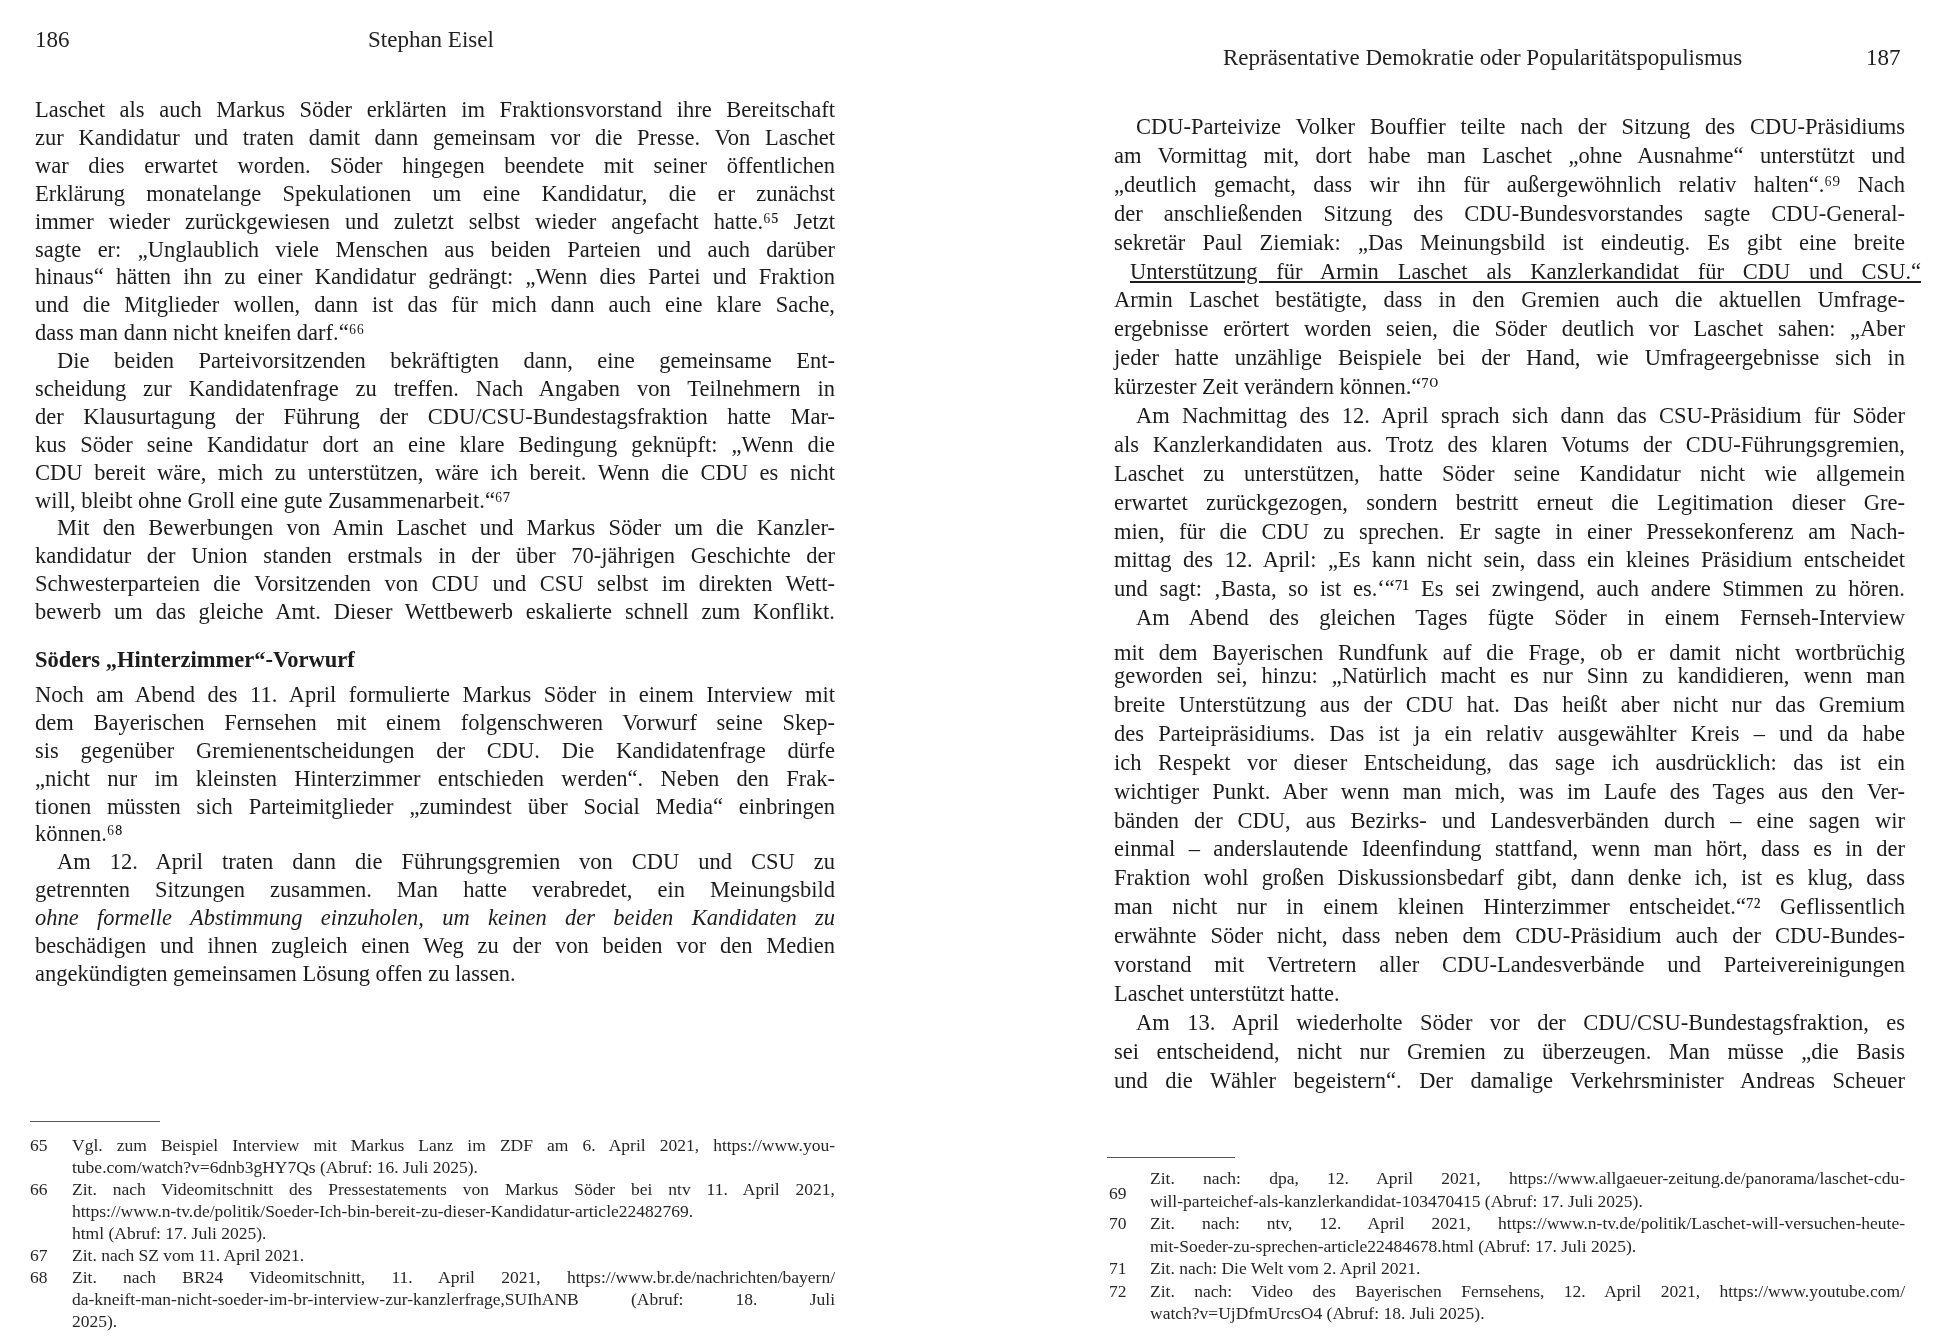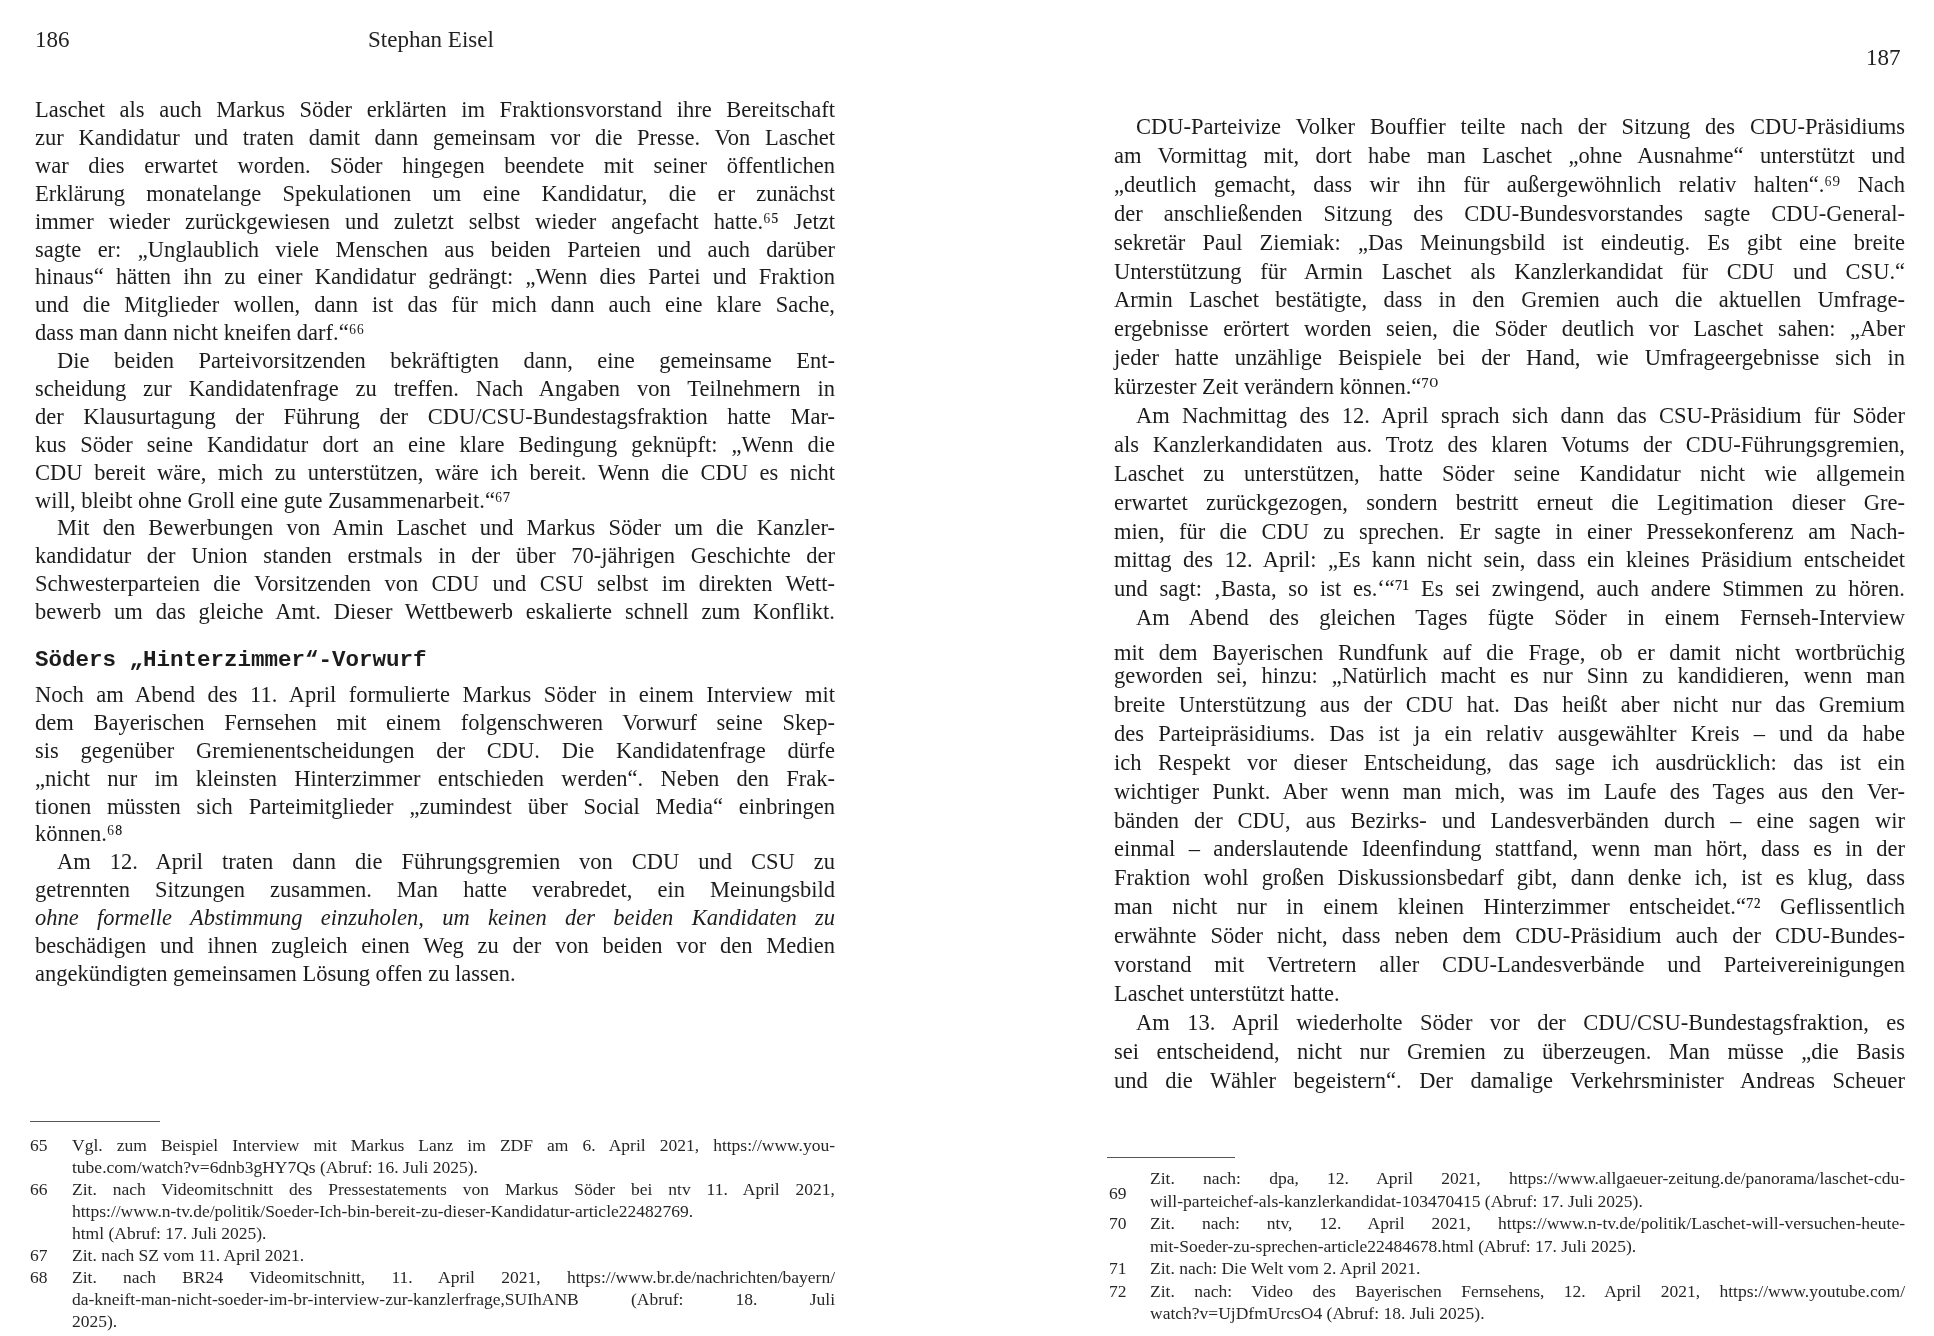--- a/index.html
+++ b/index.html
@@ -5,21 +5,21 @@
   html, body { margin:0; padding:0; background:#ffffff; }
   body { width:1934px; height:1336px; position:relative; overflow:hidden;
          font-family:"Liberation Serif", "DejaVu Serif", serif; color:#1a1a1a; }
   .page { position:absolute; top:0; height:1336px; }
   #left-page { left:0; width:900px; }
   #right-page { left:1040px; width:894px; }
   .header { position:absolute; font-size:23px; line-height:28px; white-space:nowrap; color:#222; }
   .line { position:absolute; font-size:22.5px; line-height:28px; height:28px; white-space:nowrap;
           text-align:justify; text-align-last:justify; overflow:visible; color:#1c1c1c; }
   .line.last { text-align-last:left; }
-  .line.heading { font-weight:bold; text-align-last:left;font-family:Liberation Mono, monospace; }
+  .line.heading { font-weight:bold; text-align-last:left; }
   .line.indent { text-indent:22px; }
   .fn-sep { position:absolute; height:1px; background:#555; }
   .fn-num { position:absolute; font-size:17.5px; line-height:22px; color:#262626; }
   .fn-line { position:absolute; font-size:17.5px; line-height:22px; height:22px; white-space:nowrap;
              text-align:justify; text-align-last:justify; color:#262626; }
   .fn-line.last { text-align-last:left; }
 </style>
 </head>
 <body>
 
@@ -71,28 +71,29 @@
       <div class="fn-num" style="left: 30px; top: 1244px;">67</div>
       <div class="fn-line last" style="left: 72px; top: 1244px; width: 763px;">Zit. nach SZ vom 11. April 2021.</div>
       <div class="fn-num" style="left: 30px; top: 1266px;">68</div>
       <div class="fn-line" style="left: 72px; top: 1266px; width: 763px;">Zit. nach BR24 Videomitschnitt, 11. April 2021, https://www.br.de/nachrichten/bayern/</div>
       <div class="fn-line" style="left: 72px; top: 1288px; width: 763px;">da-kneift-man-nicht-soeder-im-br-interview-zur-kanzlerfrage,SUIhANB (Abruf: 18. Juli</div>
       <div class="fn-line last" style="left: 72px; top: 1310px; width: 763px;">2025).</div>
     </div>
 </div>
 
 <div class="page" id="right-page">
+  <div class="header" style="left:183px; top:44px;">Repräsentative Demokratie oder Popularitätspopulismus</div>
   <div class="header" style="left:826px; top:44px;">187</div>
   <div id="right-body">
       <div class="line indent" style="left: 74px; top: 113px; width: 791px;">CDU-Parteivize Volker Bouffier teilte nach der Sitzung des CDU-Präsidiums</div>
       <div class="line" style="left: 74px; top: 142px; width: 791px;">am Vormittag mit, dort habe man Laschet „ohne Ausnahme“ unterstützt und</div>
       <div class="line" style="left: 74px; top: 171px; width: 791px;">„deutlich gemacht, dass wir ihn für außergewöhnlich relativ halten“.⁶⁹ Nach</div>
       <div class="line" style="left: 74px; top: 200px; width: 791px;">der anschließenden Sitzung des CDU-Bundesvorstandes sagte CDU-General-</div>
       <div class="line" style="left: 74px; top: 229px; width: 791px;">sekretär Paul Ziemiak: „Das Meinungsbild ist eindeutig. Es gibt eine breite</div>
-      <div class="line" style="left: 74px; top: 258px; width: 791px;">Unterstützung für Armin Laschet als Kanzlerkandidat für CDU und CSU.“</div>
+      <div class="line" style="left: 90px; top: 258px; width: 791px; text-decoration: underline;">Unterstützung für Armin Laschet als Kanzlerkandidat für CDU und CSU.“</div>
       <div class="line" style="left: 74px; top: 286px; width: 791px;">Armin Laschet bestätigte, dass in den Gremien auch die aktuellen Umfrage-</div>
       <div class="line" style="left: 74px; top: 315px; width: 791px;">ergebnisse erörtert worden seien, die Söder deutlich vor Laschet sahen: „Aber</div>
       <div class="line" style="left: 74px; top: 344px; width: 791px;">jeder hatte unzählige Beispiele bei der Hand, wie Umfrageergebnisse sich in</div>
       <div class="line last" style="left: 74px; top: 373px; width: 791px;">kürzester Zeit verändern können.“⁷⁰</div>
       <div class="line indent" style="left: 74px; top: 402px; width: 791px;">Am Nachmittag des 12. April sprach sich dann das CSU-Präsidium für Söder</div>
       <div class="line" style="left: 74px; top: 431px; width: 791px;">als Kanzlerkandidaten aus. Trotz des klaren Votums der CDU-Führungsgremien,</div>
       <div class="line" style="left: 74px; top: 460px; width: 791px;">Laschet zu unterstützen, hatte Söder seine Kandidatur nicht wie allgemein</div>
       <div class="line" style="left: 74px; top: 489px; width: 791px;">erwartet zurückgezogen, sondern bestritt erneut die Legitimation dieser Gre-</div>
       <div class="line" style="left: 74px; top: 518px; width: 791px;">mien, für die CDU zu sprechen. Er sagte in einer Pressekonferenz am Nach-</div>
       <div class="line" style="left: 74px; top: 546px; width: 791px;">mittag des 12. April: „Es kann nicht sein, dass ein kleines Präsidium entscheidet</div>

